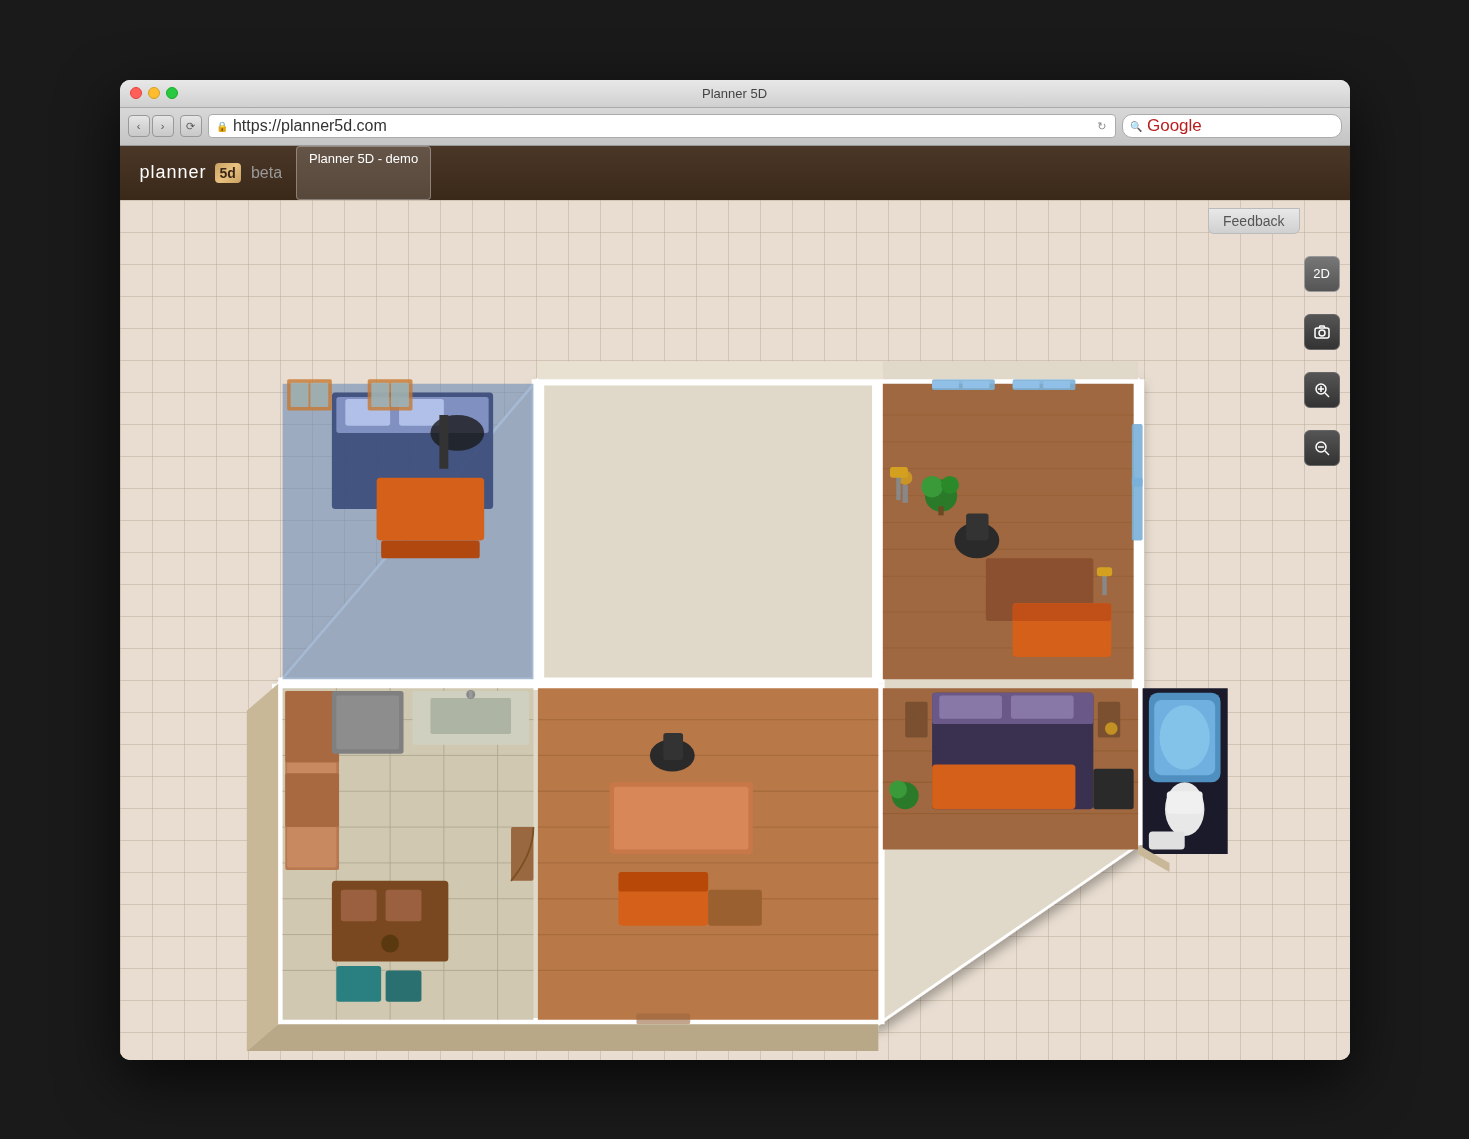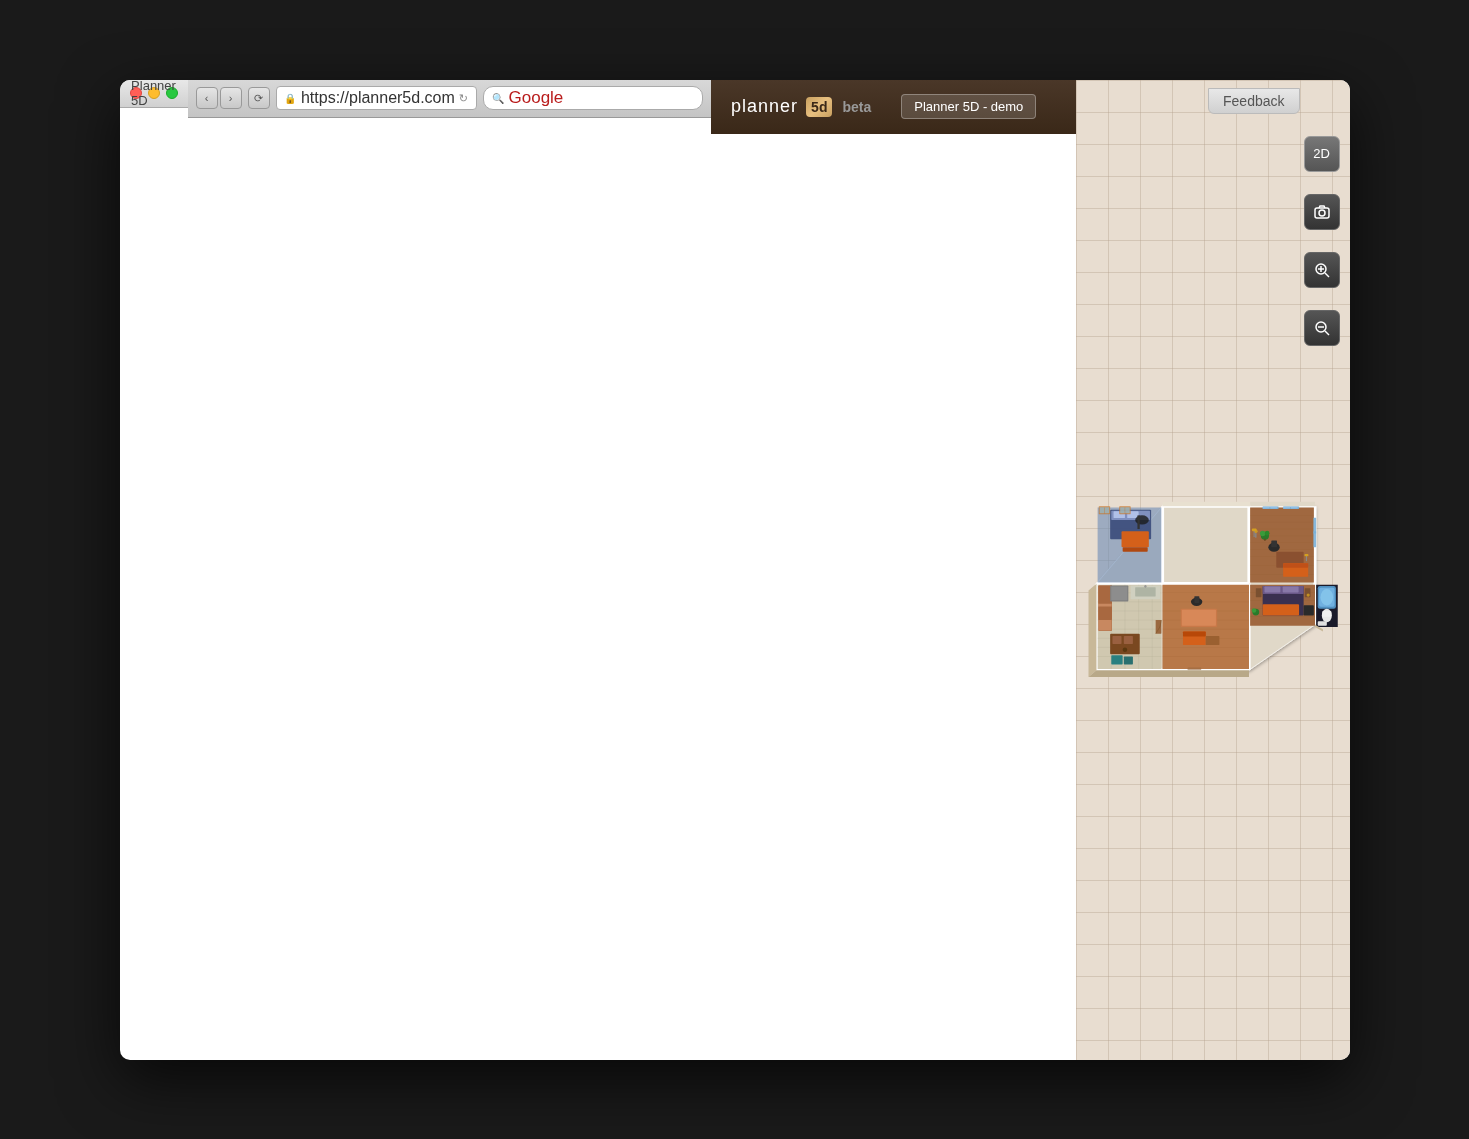--- a/index.html
+++ b/index.html
@@ -15,20 +15,21 @@
 
     
     .window {
       width: 1230px;
       height: 980px;
       background: #fff;
       border-radius: 10px;
       box-shadow: 0 20px 60px rgba(0,0,0,0.7);
       overflow: hidden;
       display: flex;
+      flex-direction: column;
     }
 
     
     .title-bar {
       height: 28px;
       background: linear-gradient(to bottom, #e8e8e8 0%, #d0d0d0 100%);
       border-bottom: 1px solid #aaa;
       display: flex;
       align-items: center;
       padding: 0 10px;
@@ -135,24 +136,23 @@
       gap: 4px;
     }
     .search-icon { color: #999; font-size: 10px; }
     .search-text { font-size: 17px; color: #b91c1c; }
 
     
     .app-header {
       height: 54px;
       background: linear-gradient(to bottom, #4a3728 0%, #3a2818 100%);
       display: flex;
-      align-items: center;
       padding: 0 20px;
       flex-shrink: 0;
-      gap: 20px;
+      gap: 4px;
     }
     .logo-area {
       display: flex;
       align-items: center;
       gap: 8px;
     }
     .logo-text {
       color: #fff;
       font-size: 18px;
       font-weight: 300;
@@ -161,23 +161,22 @@
     .logo-5d {
       background: linear-gradient(135deg, #c8a060 0%, #e8c080 50%, #c8a060 100%);
       border-radius: 4px;
       padding: 2px 5px;
       font-size: 14px;
       font-weight: bold;
       color: #3a2818;
     }
     .logo-beta {
       color: #999;
-      font-size: 14px;
+      font-size: 16px;
       margin-left: 2px;
-      font-weight: bold;
     }
     .project-name-badge {
       background: rgba(255,255,255,0.15);
       border: 1px solid rgba(255,255,255,0.3);
       border-radius: 4px;
       padding: 4px 12px;
       color: #fff;
       font-size: 13px;
       margin-left: 10px;
     }

